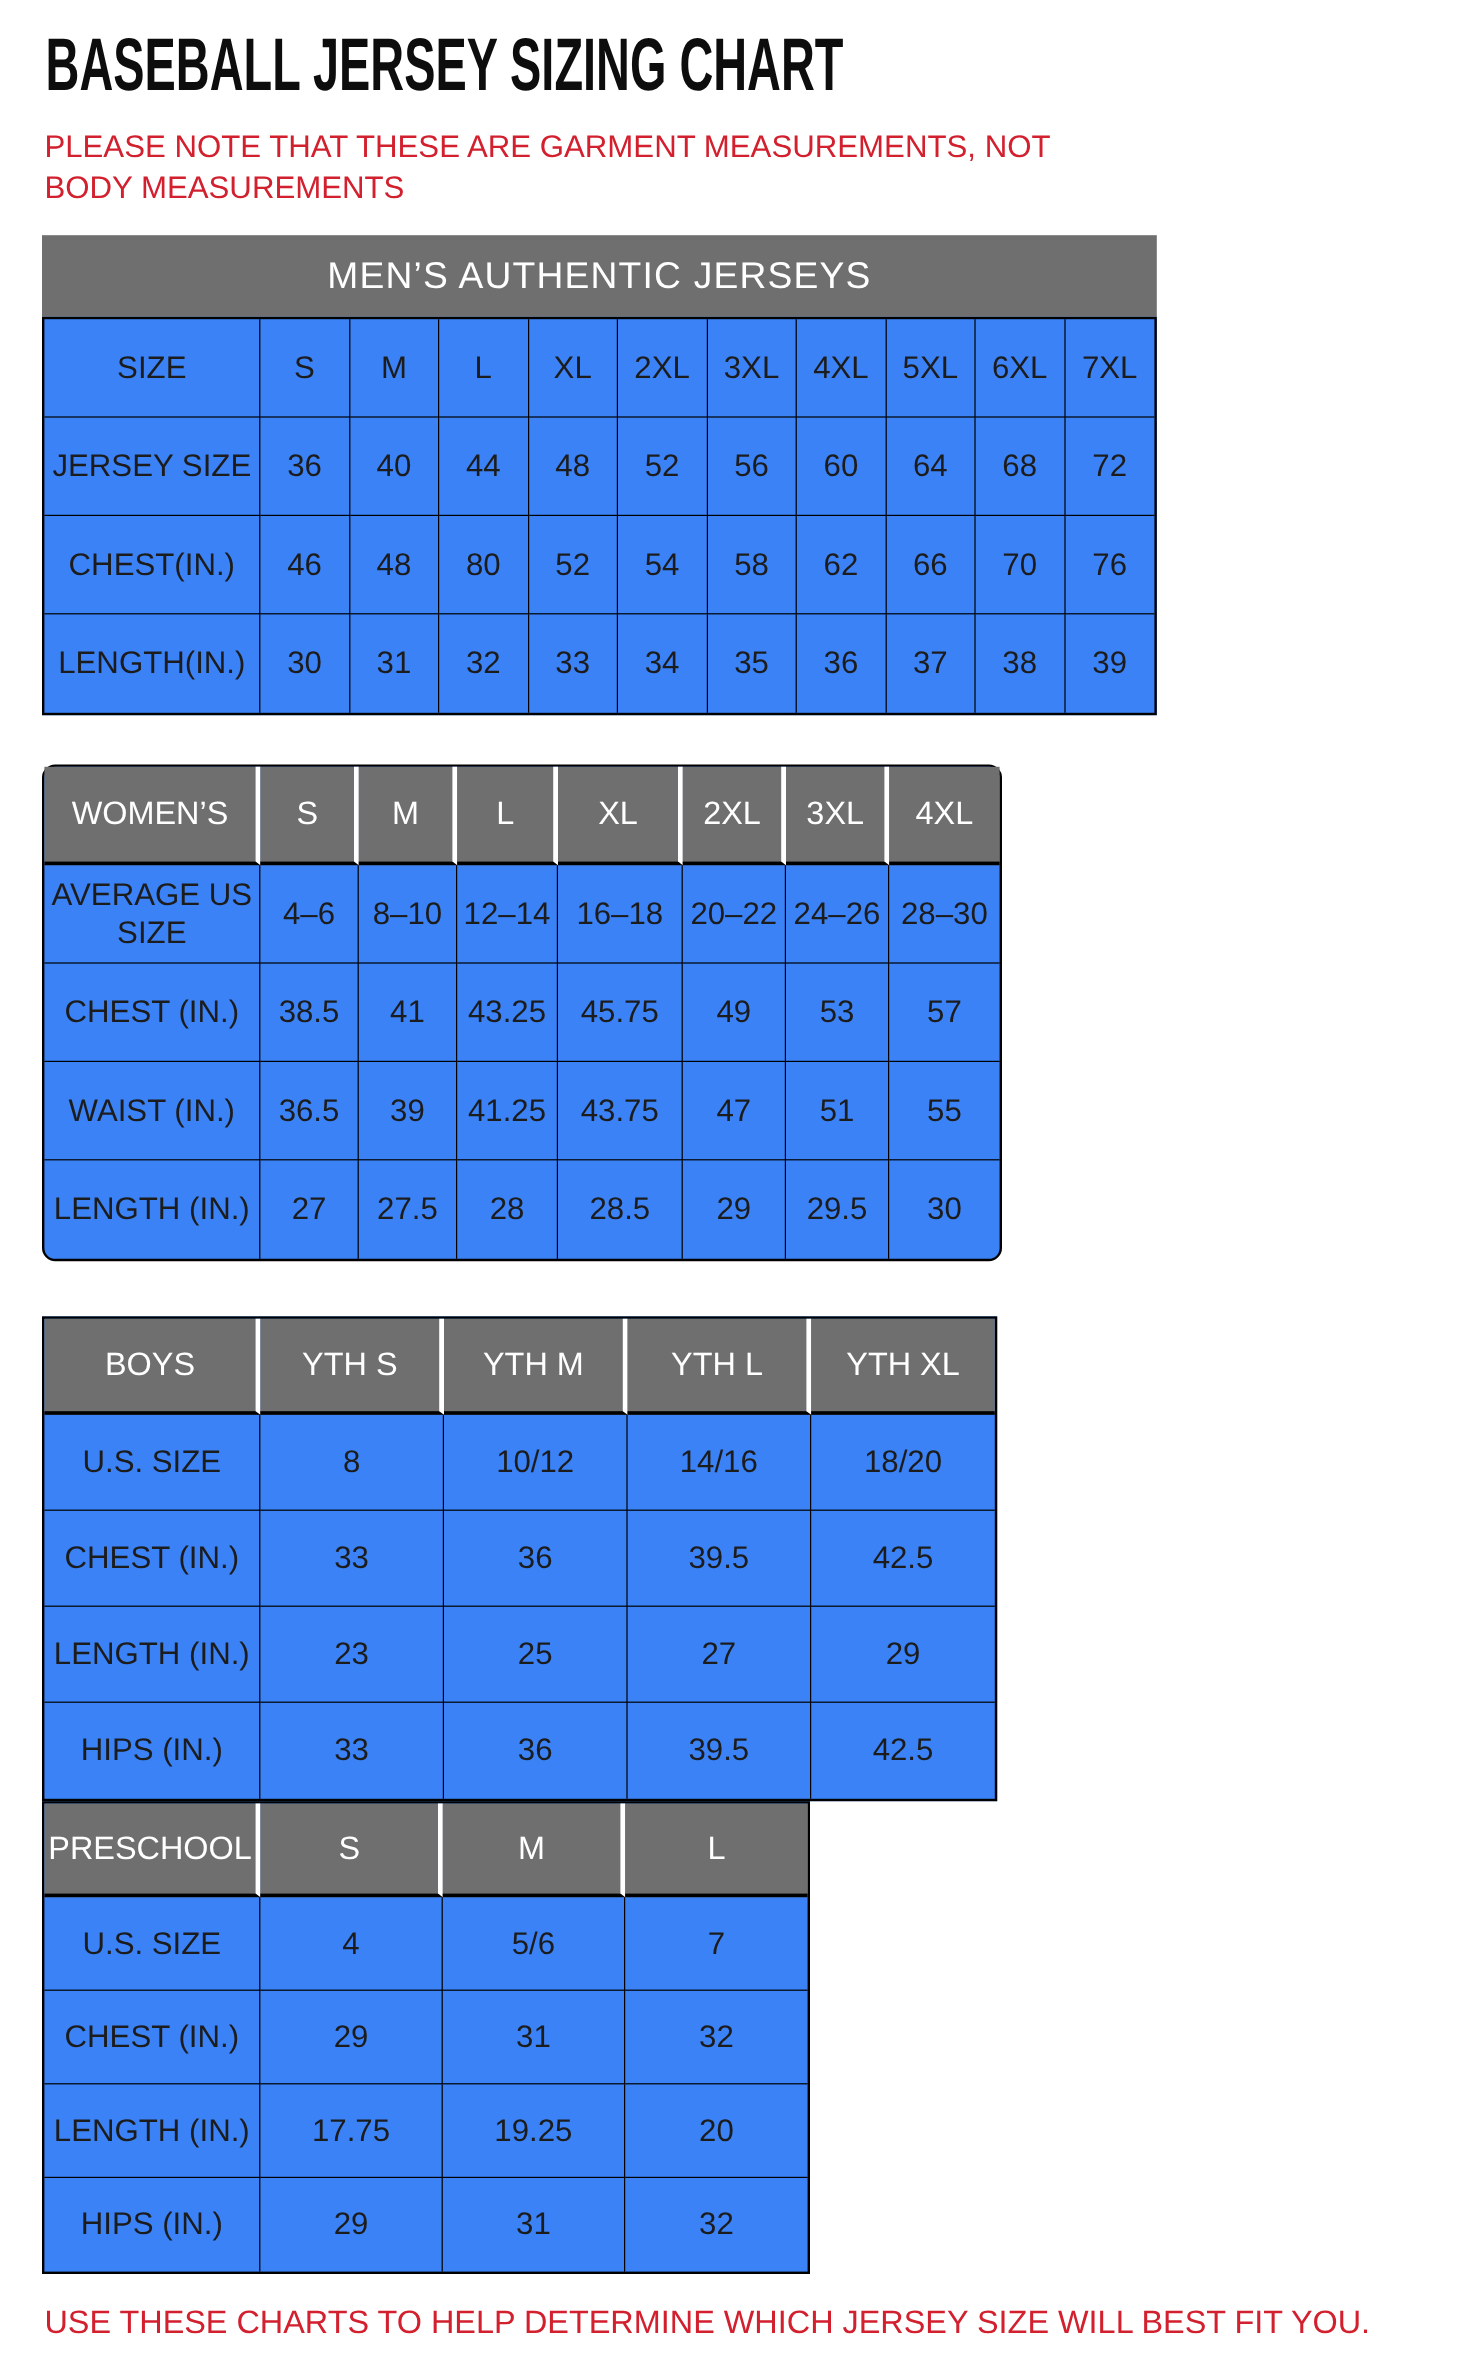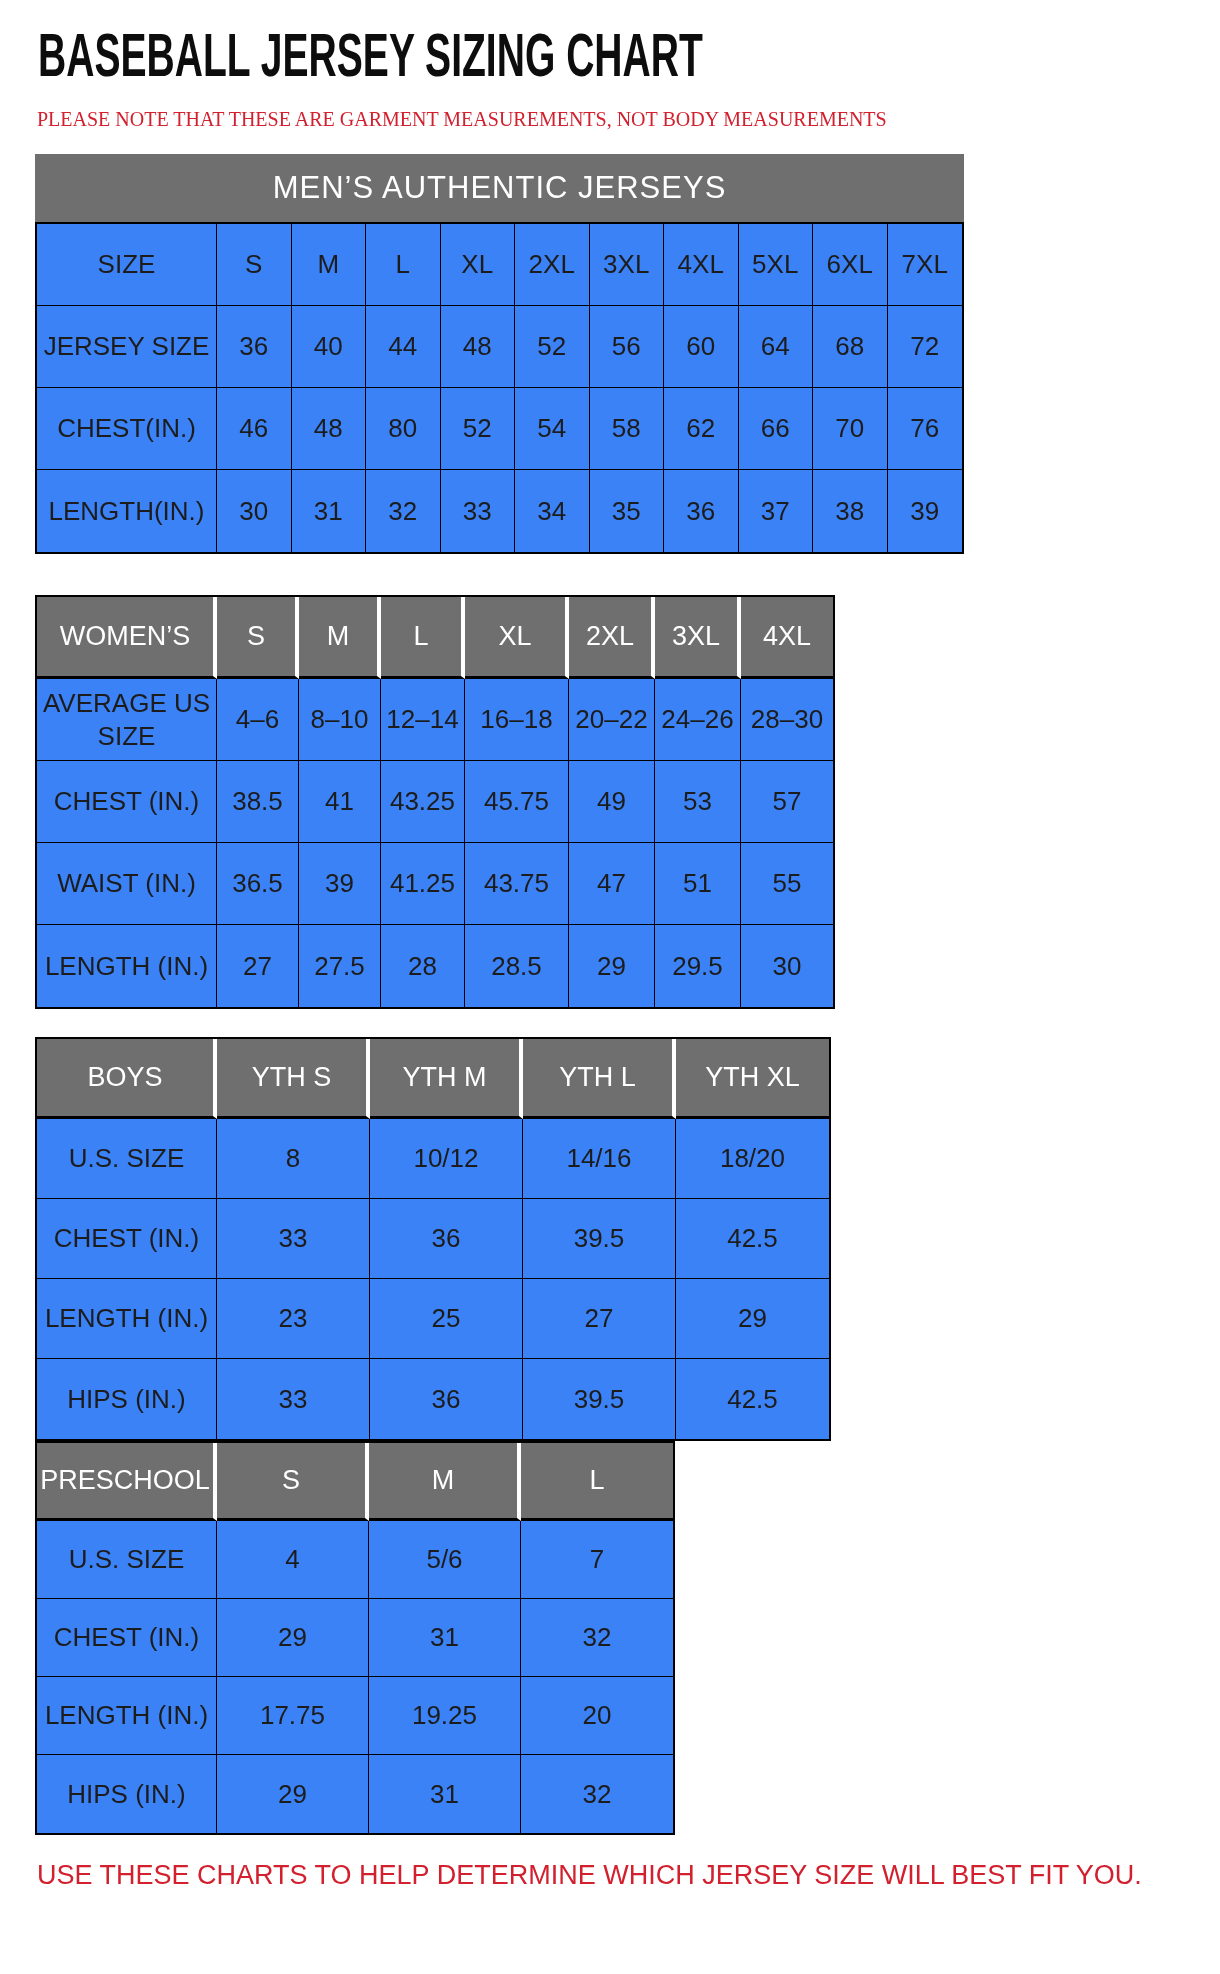--- a/index.html
+++ b/index.html
@@ -16,48 +16,47 @@
   h1.title .title-inner {
     display: inline-block;
     font-size: 62px; font-weight: 700; color: #0d0d0d;
     letter-spacing: 0px;
     transform: scaleX(0.63); transform-origin: 0 50%;
   }
 
   
   .note {
     margin: 20px 0 0 2px; max-width: 870px;
-    font-size: 20px; line-height: 1.3;
+    font-size: 26px; line-height: 1.3;
     color: var(--red, #d2202e);
-    font-family: Liberation Serif, serif;
   }
   .footer-note {
     margin: 24px 0 0 2px;
     font-size: 27px; line-height: 1.2;
     color: var(--red, #d2202e);
     white-space: nowrap;
   }
 
   
   .table-block { width: max-content; }
   .t-mens      { margin-top: 22px; }
   .t-womens    { margin-top: 41px; }
-  .t-boys      { margin-top: 28px; }
+  .t-boys      { margin-top: 46px; }
   .t-preschool { }
 
   .banner {
     width: 100%; height: 68px;
     background: var(--gray, #6f6f6f);
     color: #ffffff; font-size: 31px; letter-spacing: 1px;
     display: flex; align-items: center; justify-content: center;
   }
 
   .grid { display: grid; border: 2px solid #000; background: #3b82f6; }
   .t-mens .grid      { grid-template-columns: 180px repeat(10, 74.5px); grid-auto-rows: 82px; }
-  .t-womens .grid    { grid-template-columns: 180px 82px 82px 84px 104px 86px 86px 92px; grid-auto-rows: 82px; }
+  .t-womens .grid    { grid-template-columns: 180px 82px 82px 84px 104px 86px 86px 92px; grid-auto-rows: 82px; border-radius: 11px; }
   .t-boys .grid      { grid-template-columns: 180px repeat(4, 153px); grid-auto-rows: 80px; }
   .t-preschool .grid { grid-template-columns: 180px repeat(3, 152px); grid-auto-rows: 78px; }
 
   .cell {
     display: flex; align-items: center; justify-content: center;
     text-align: center;
     font-size: 26px; color: #1c1c1c;
     border-right: 1px solid #000; border-bottom: 1px solid #000;
     line-height: 1.25;
     padding: 2px 4px;

